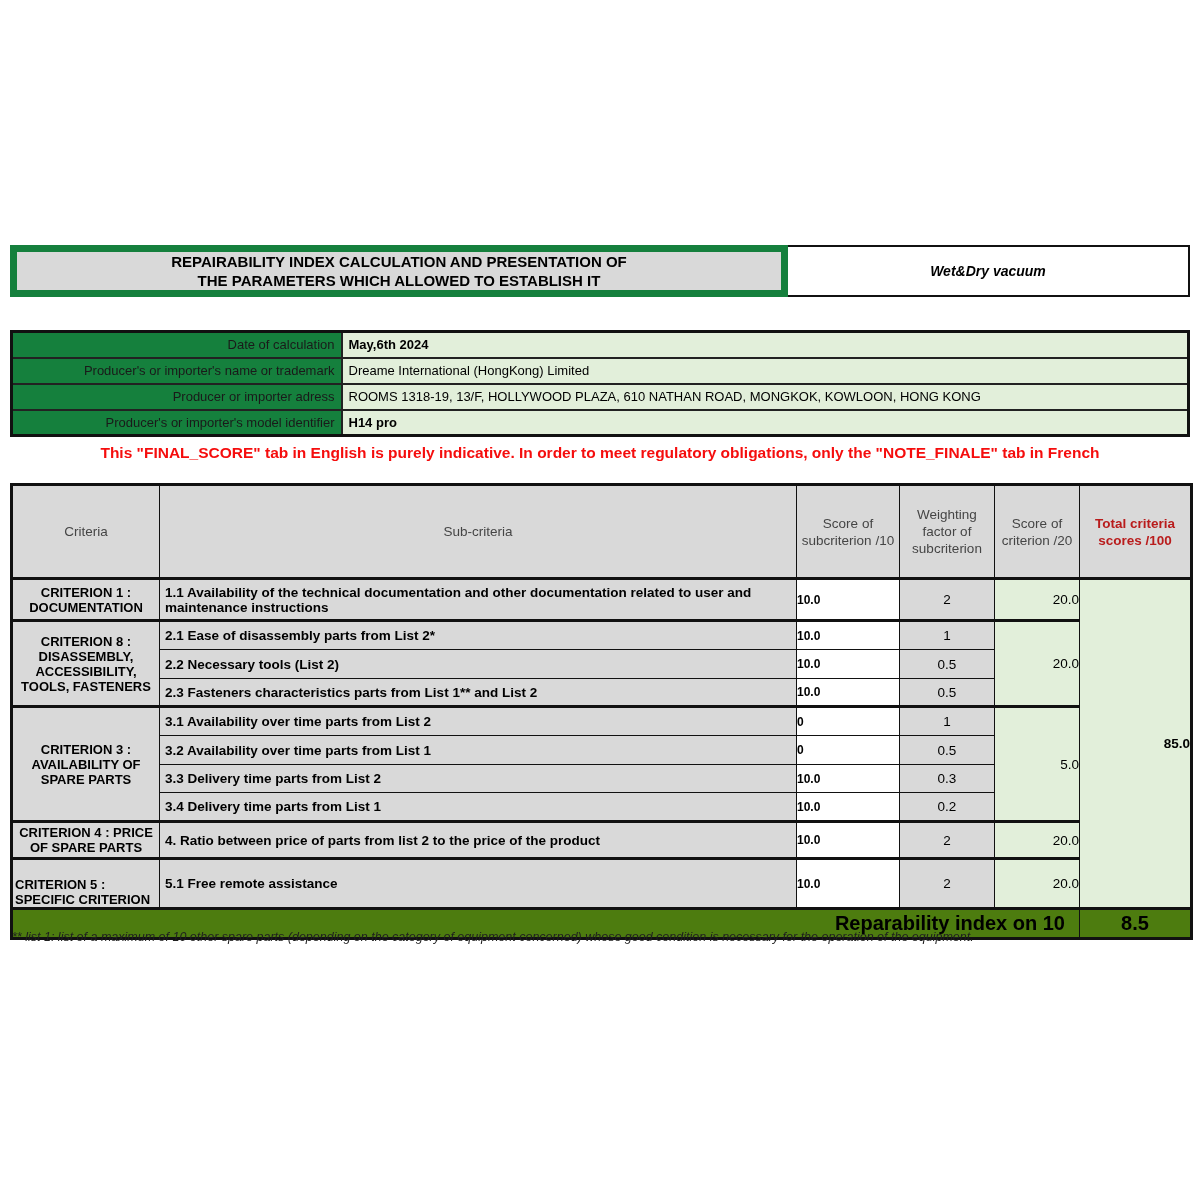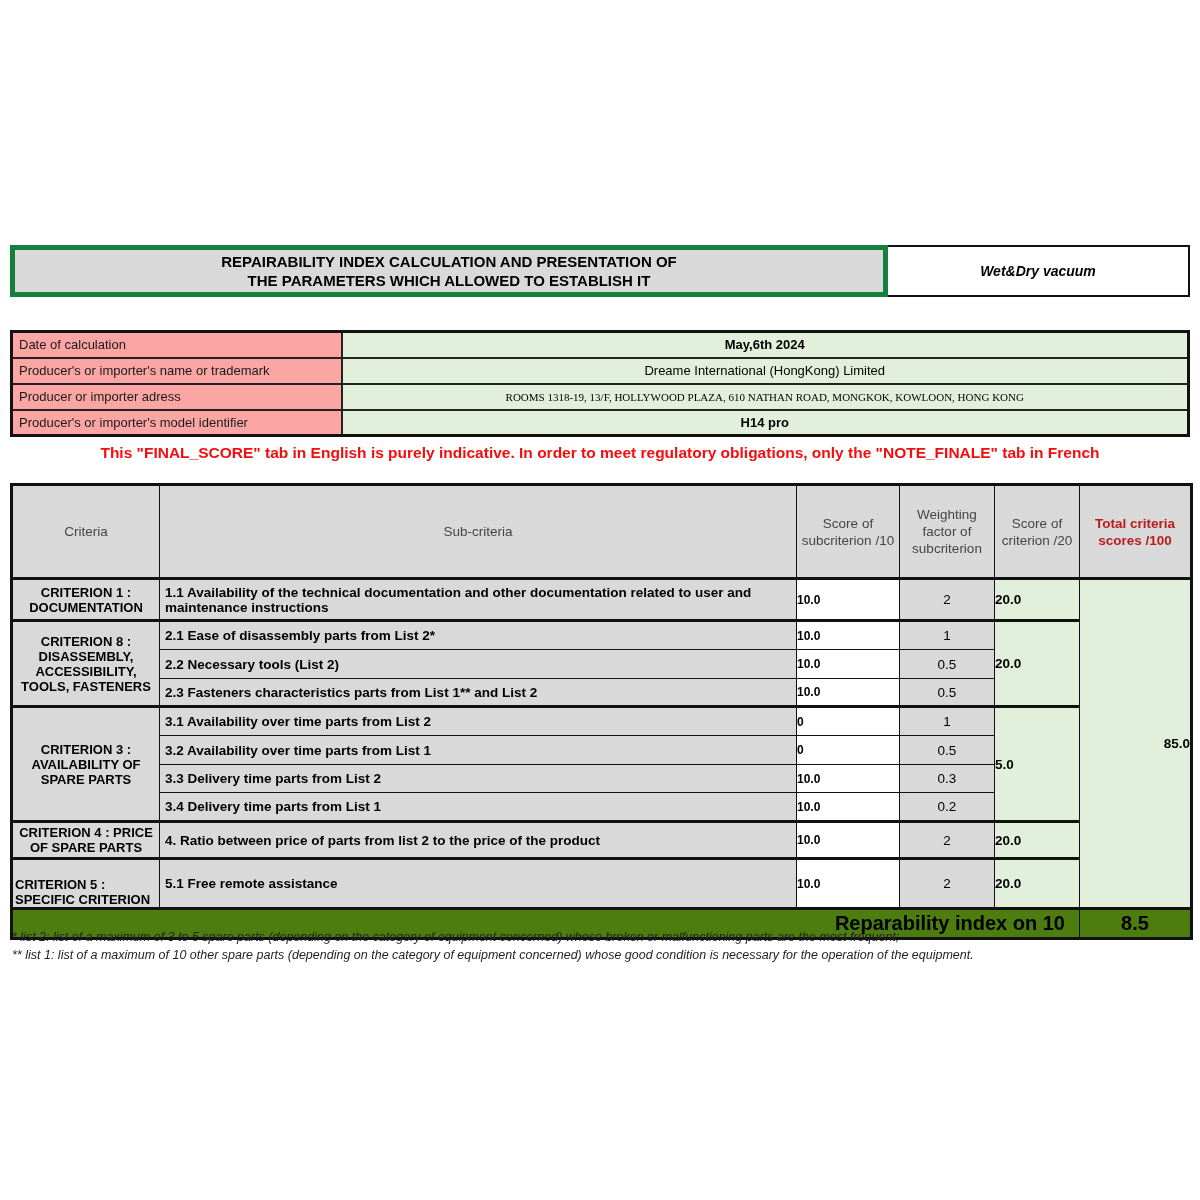--- a/index.html
+++ b/index.html
@@ -2,35 +2,35 @@
 <html><head>
 <meta charset="utf-8">
 <style>
   * { margin:0; padding:0; box-sizing:border-box; }
   html,body { width:1200px; height:1200px; background:#ffffff;
     font-family:"Liberation Sans", sans-serif; color:#000; }
   .sheet { position:relative; width:1200px; height:1200px; overflow:hidden; }
 
   
   .titlebar { position:absolute; top:245px; left:10px; width:1180px; height:52px; display:flex; }
-  .title-box { width:878px; height:52px; background:#d9d9d9; border:5px solid #15803d;
+  .title-box { width:778px; height:52px; background:#d9d9d9; border:7px solid #15803d;
     display:flex; flex-direction:column; align-items:center; justify-content:center;
     font-weight:bold; font-size:15px; line-height:19px; text-align:center; }
   .product-box { flex:1; height:52px; background:#fff; border:2px solid #111; border-left:none;
     display:flex; align-items:center; justify-content:center;
     font-weight:bold; font-style:italic; font-size:14px; }
 
   
   .info-table { position:absolute; top:330px; left:10px; width:1180px;
     border-collapse:collapse; table-layout:fixed; border:3px solid #111; }
   .info-table td { border:2px solid #222; height:26px; font-size:13px; padding:1px 6px; }
-  .info-table td.lbl { width:330px; background:#fca5a5; text-align:left; color:#1a1a1a;margin-top:32px; }
-  .info-table td.val { background:#e2efda; text-align:center; }
+  .info-table td.lbl { width:330px; background:#15803d; text-align:right; color:#1a1a1a;margin-top:32px; }
+  .info-table td.val { background:#e2efda; }
   .info-table tr.bold td.val { font-weight:bold; }
-  .info-table td.val.small { font-size:11px;font-family:Liberation Serif, serif; }
+  .info-table td.val.small { font-size:13px; }
 
   
   .notice { position:absolute; top:443px; left:0; width:1200px; text-align:center;
     color:#f50d0d; font-weight:bold; font-size:15.5px; line-height:19px; }
 
   
   .main-table { position:absolute; top:483px; left:10px; width:1180px;
     border-collapse:collapse; table-layout:fixed; border:3px solid #111; }
   .main-table th, .main-table td { border:1.5px solid #111; overflow:hidden; }
   .main-table th { background:#d9d9d9; font-weight:normal; color:#454545;
@@ -40,21 +40,21 @@
   .main-table col.w-s10 { width:103px; } .main-table col.w-wf { width:95px; }
   .main-table col.w-s20 { width:85px; } .main-table col.w-tot { width:112px; }
 
   td.c-crit { background:#d9d9d9; font-weight:bold; font-size:13px; line-height:15px;
     text-align:center; padding:0 3px; }
   td.c-crit.clip { text-align:left; vertical-align:top; padding:17px 2px 0 2px; }
   td.c-sub { background:#d9d9d9; font-weight:bold; font-size:13.5px; text-align:left;
     padding:2px 5px; line-height:15px; }
   td.c-score { background:#ffffff; font-weight:bold; font-size:12px; text-align:left; }
   td.c-weight { background:#d9d9d9; font-size:13.5px; text-align:center; }
-  td.c-cscore { background:#e2efda; font-weight:bold; font-size:13.5px; text-align:left; }
+  td.c-cscore { background:#e2efda; font-weight:normal; font-size:13.5px; text-align:right; }
   td.c-total { background:#e2efda; font-weight:bold; font-size:13.5px; text-align:right; }
 
   tr.h42 td { height:42px; } tr.h29 td { height:29px; } tr.h28 td { height:28px; }
   tr.h37 td { height:37px; } tr.h33 td { height:33px; }
   .gt { border-top:3px solid #111 !important; }
 
   tr.summary td { background:#4d7c0f; border-top:3px solid #111; height:30px;
     font-weight:bold; font-size:20px; }
   tr.summary td.sum-label { text-align:right; padding-right:14px; }
   tr.summary td.sum-value { text-align:center; }
@@ -189,17 +189,16 @@
     </tr>
 
     <tr class="summary">
       <td class="sum-label" colspan="5">Reparability index on 10</td>
       <td class="sum-value">8.5</td>
     </tr>
   </tbody>
     </table>
 
   <div class="footnotes">
-    <div>* list 2: list of a maximum of 3 to 5 spare parts (depending on the category of equipment concerned) whose broken or malfunctioning parts are the most frequent;</div>
     <div>** list 1: list of a maximum of 10 other spare parts (depending on the category of equipment concerned) whose good condition is necessary for the operation of the equipment.</div>
   </div>
 
 </div>
 
 </body></html>

